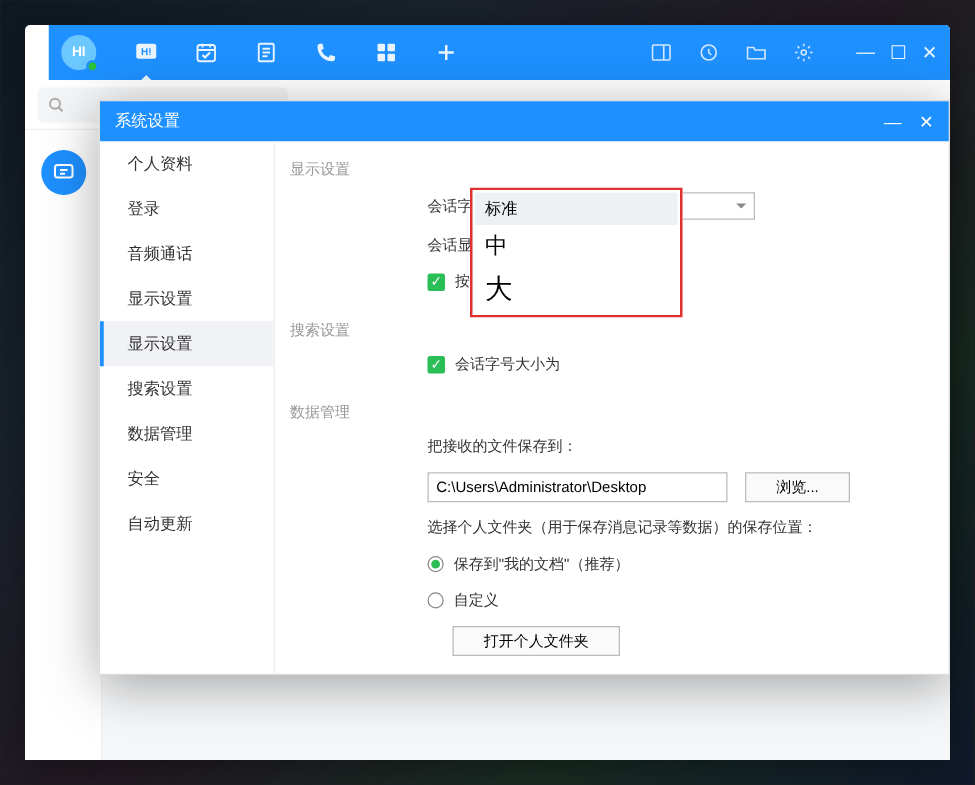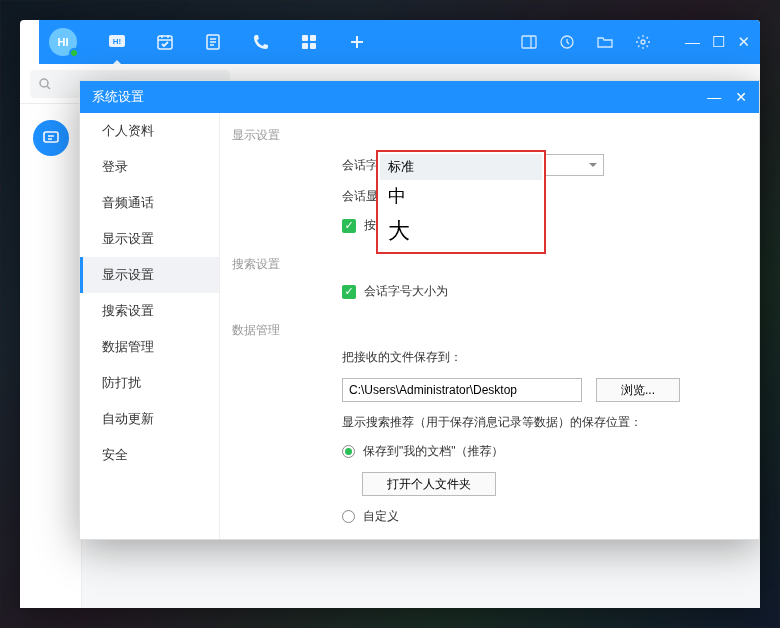--- a/index.html
+++ b/index.html
@@ -160,23 +160,22 @@
   </div>
   <div class="modal-body">
     <div class="modal-nav">
       <div class="nav-item">个人资料</div>
       <div class="nav-item">登录</div>
       <div class="nav-item">音频通话</div>
       <div class="nav-item">显示设置</div>
       <div class="nav-item active">显示设置</div>
       <div class="nav-item">搜索设置</div>
       <div class="nav-item">数据管理</div>
-      <div class="nav-item">防打扰</div>
+      <div class="nav-item">安全</div>
       <div class="nav-item">自动更新</div>
-      <div class="nav-item">安全</div>
     </div>
     <div class="modal-pane">
       <div class="section-label">显示设置</div>
       <div class="section-wrap">
         <div class="row">
           <span class="lbl">会话字号大小为</span>
           <div class="select-box">
             <span>标准</span>
             <span class="select-arrow"></span>
           </div>
@@ -202,32 +201,32 @@
       <div class="section-wrap">
         <div class="row">
             <span>把接收的文件保存到：</span>
           </div>
         <div class="row">
           <input class="text-input" value="C:\Users\Administrator\Desktop" style="">
           <span style="width:14px"></span>
           <button class="btn">浏览...</button>
         </div>
         <div class="row">
-            <span>显示搜索推荐（用于保存消息记录等数据）的保存位置：</span>
+            <span>选择个人文件夹（用于保存消息记录等数据）的保存位置：</span>
           </div>
         <div class="row">
           <span class="radio checked"></span>
           <span>保存到"我的文档"（推荐）</span>
         </div>
+        <div class="row">
+          <span class="radio"></span>
+          <span>自定义</span>
+        </div>
         <div class="row" style="padding-left:20px;">
           <button class="btn">打开个人文件夹</button>
-        </div>
-        <div class="row">
-          <span class="radio"></span>
-          <span>自定义</span>
         </div>
       </div>
 
     </div>
   </div>
 </div>
 
 <div class="dropdown">
   <div class="dd-item sel">标准</div>
   <div class="dd-item big">中</div>

